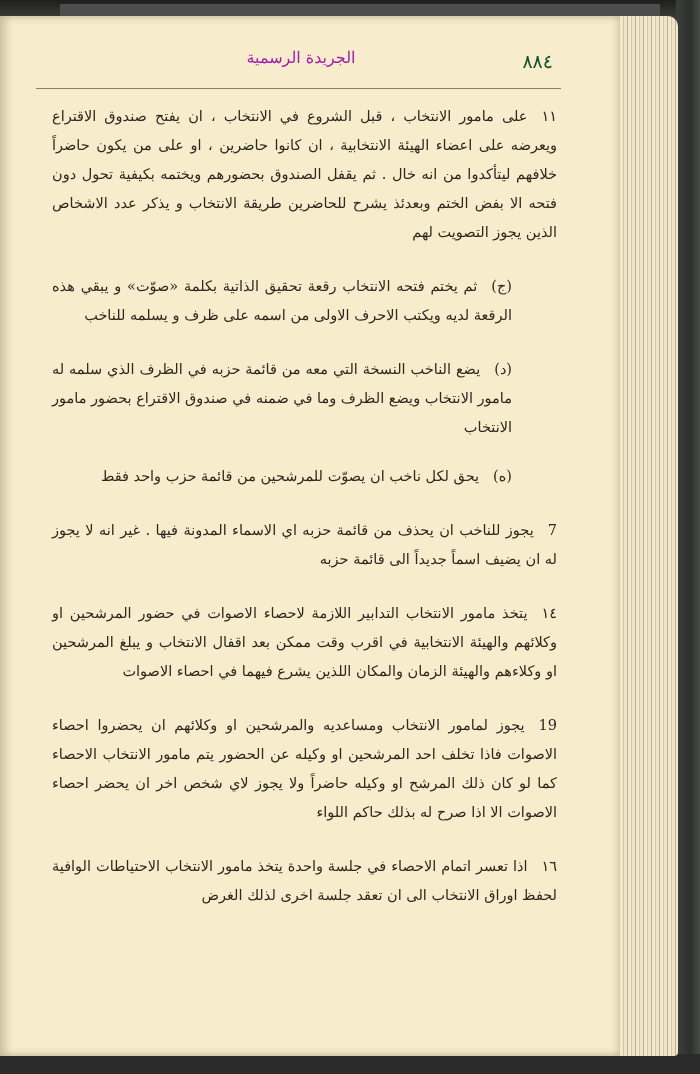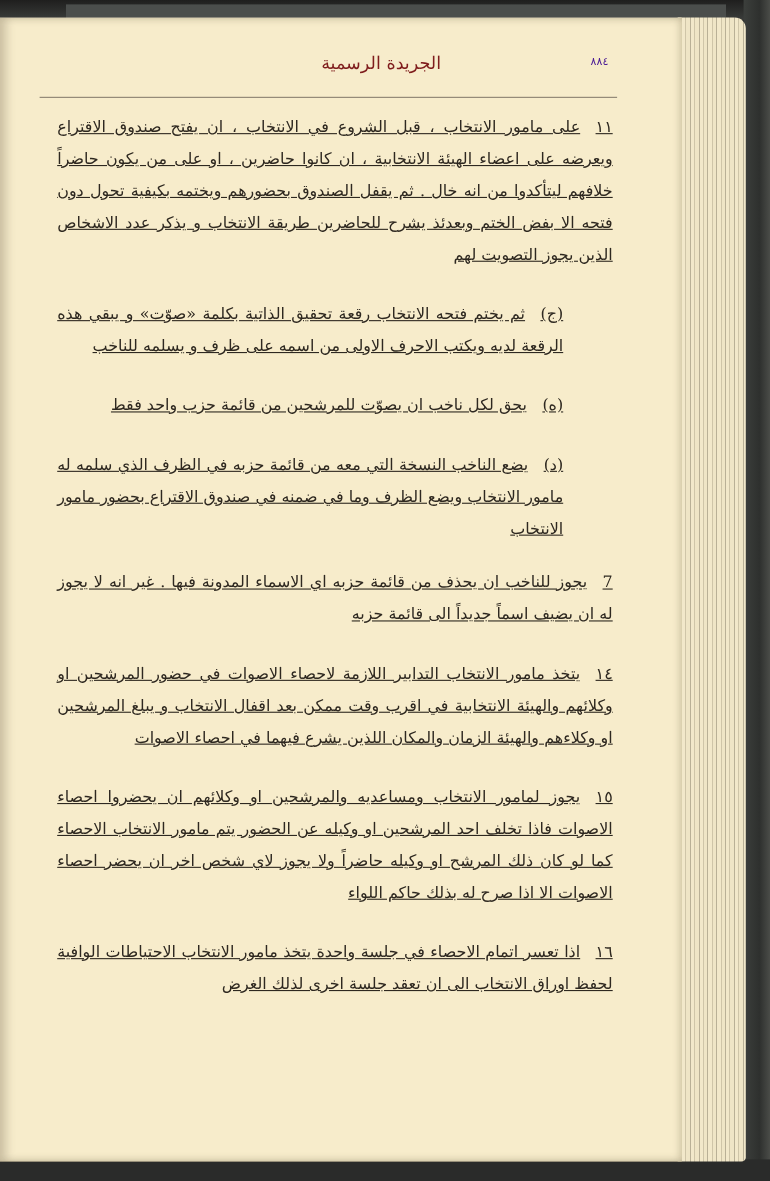--- a/index.html
+++ b/index.html
@@ -37,36 +37,36 @@
       position: absolute; left: 0; top: 16px; width: 620px; height: 1040px;
       background: #f7eccb;
       box-shadow: inset -3px 0 6px rgba(120,110,80,0.25), inset 6px 0 8px rgba(90,80,60,0.25);
     }
     .header {
       position: absolute; left: 36px; top: 30px; width: 525px; height: 32px;
       direction: rtl;
     }
     .header .page-number {
       position: absolute; right: 8px; top: 4px;
-      font-size: 10px; color: #4c1d95;
+      font-size: 19px; color: #14532d;
     }
     .header .running-title {
-      position: absolute; right: 160px; top: 2px; width: 200px; text-align: right;
-      font-size: 16px; color: #7f1d1d;
+      position: absolute; right: 160px; top: 2px; width: 200px; text-align: center;
+      font-size: 16px; color: #a21caf;
     }
     .header-rule {
       position: absolute; left: 36px; top: 72px; width: 525px; height: 1px;
       background: #8a8170;
     }
     .body-text {
       position: absolute; left: 52px; top: 86px; width: 505px;
       direction: rtl; text-align: justify;
       font-size: 14.5px; line-height: 29px; color: #2e2820;
     }
-    .para { margin: 0 0 25px 0; text-decoration: underline; }
+    .para { margin: 0 0 25px 0; }
     .para.tight { margin-bottom: 20px; }
     .sub { padding-right: 45px; }
     .num { margin-left: 14px; }
     .label { margin-left: 14px; }
   </style>
 </head>
 <body>
 
 <div class="cover-top">
     <div class="band"></div>
@@ -86,37 +86,37 @@
     <p class="para">
       <span class="num">١١</span><span>على مامور الانتخاب ، قبل الشروع في الانتخاب ، ان يفتح صندوق الاقتراع ويعرضه على اعضاء الهيئة الانتخابية ، ان كانوا حاضرين ، او على من يكون حاضراً خلافهم ليتأكدوا من انه خال . ثم يقفل الصندوق بحضورهم ويختمه بكيفية تحول دون فتحه الا بفض الختم وبعدئذ يشرح للحاضرين طريقة الانتخاب و يذكر عدد الاشخاص الذين يجوز التصويت لهم</span>
     </p>
 
 
 
     <p class="para sub">
       <span class="label">(ج)</span><span>ثم يختم فتحه الانتخاب رقعة تحقيق الذاتية بكلمة «صوّت» و يبقي هذه الرقعة لديه ويكتب الاحرف الاولى من اسمه على ظرف و يسلمه للناخب</span>
     </p>
 
+    <p class="para tight sub">
+      <span class="label">(د)</span><span>يضع الناخب النسخة التي معه من قائمة حزبه في الظرف الذي سلمه له مامور الانتخاب ويضع الظرف وما في ضمنه في صندوق الاقتراع بحضور مامور الانتخاب</span>
+    </p>
+
     <p class="para sub">
       <span class="label">(ه)</span><span>يحق لكل ناخب ان يصوّت للمرشحين من قائمة حزب واحد فقط</span>
-    </p>
-
-    <p class="para tight sub">
-      <span class="label">(د)</span><span>يضع الناخب النسخة التي معه من قائمة حزبه في الظرف الذي سلمه له مامور الانتخاب ويضع الظرف وما في ضمنه في صندوق الاقتراع بحضور مامور الانتخاب</span>
     </p>
 
     <p class="para">
       <span class="num">7</span><span>يجوز للناخب ان يحذف من قائمة حزبه اي الاسماء المدونة فيها . غير انه لا يجوز له ان يضيف اسماً جديداً الى قائمة حزبه</span>
     </p>
 
     <p class="para">
       <span class="num">١٤</span><span>يتخذ مامور الانتخاب التدابير اللازمة لاحصاء الاصوات في حضور المرشحين او وكلائهم والهيئة الانتخابية في اقرب وقت ممكن بعد اقفال الانتخاب و يبلغ المرشحين او وكلاءهم والهيئة الزمان والمكان اللذين يشرع فيهما في احصاء الاصوات</span>
     </p>
 
     <p class="para">
-      <span class="num">١٥</span><span>يجوز لمامور الانتخاب ومساعديه والمرشحين او وكلائهم ان يحضروا احصاء الاصوات فاذا تخلف احد المرشحين او وكيله عن الحضور يتم مامور الانتخاب الاحصاء كما لو كان ذلك المرشح او وكيله حاضراً ولا يجوز لاي شخص اخر ان يحضر احصاء الاصوات الا اذا صرح له بذلك حاكم اللواء</span>
+      <span class="num">19</span><span>يجوز لمامور الانتخاب ومساعديه والمرشحين او وكلائهم ان يحضروا احصاء الاصوات فاذا تخلف احد المرشحين او وكيله عن الحضور يتم مامور الانتخاب الاحصاء كما لو كان ذلك المرشح او وكيله حاضراً ولا يجوز لاي شخص اخر ان يحضر احصاء الاصوات الا اذا صرح له بذلك حاكم اللواء</span>
     </p>
 
     <p class="para">
       <span class="num">١٦</span><span>اذا تعسر اتمام الاحصاء في جلسة واحدة يتخذ مامور الانتخاب الاحتياطات الوافية لحفظ اوراق الانتخاب الى ان تعقد جلسة اخرى لذلك الغرض</span>
     </p>
   </div>
 </div>
 
 </body></html>

